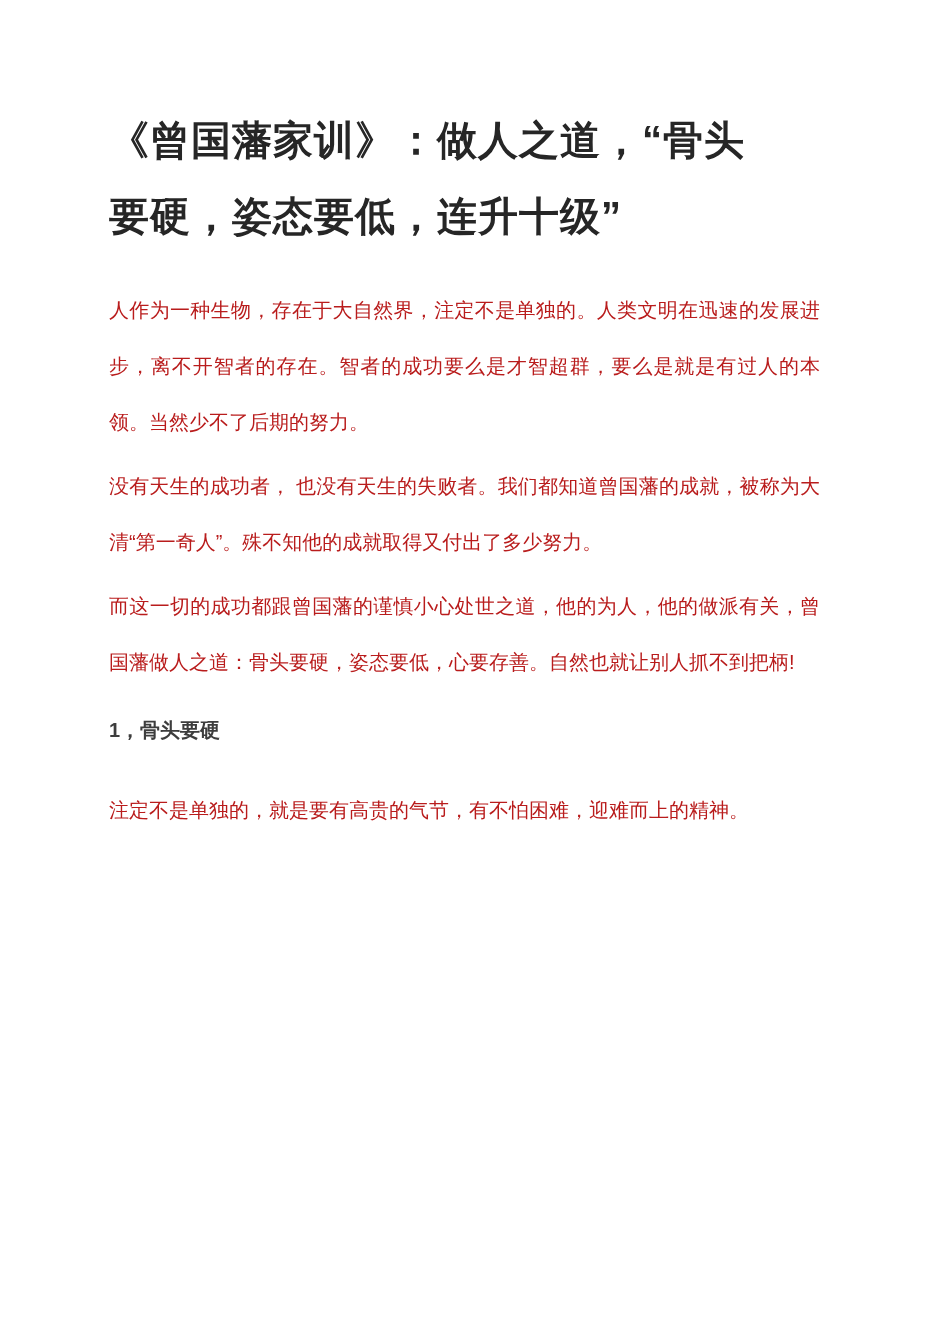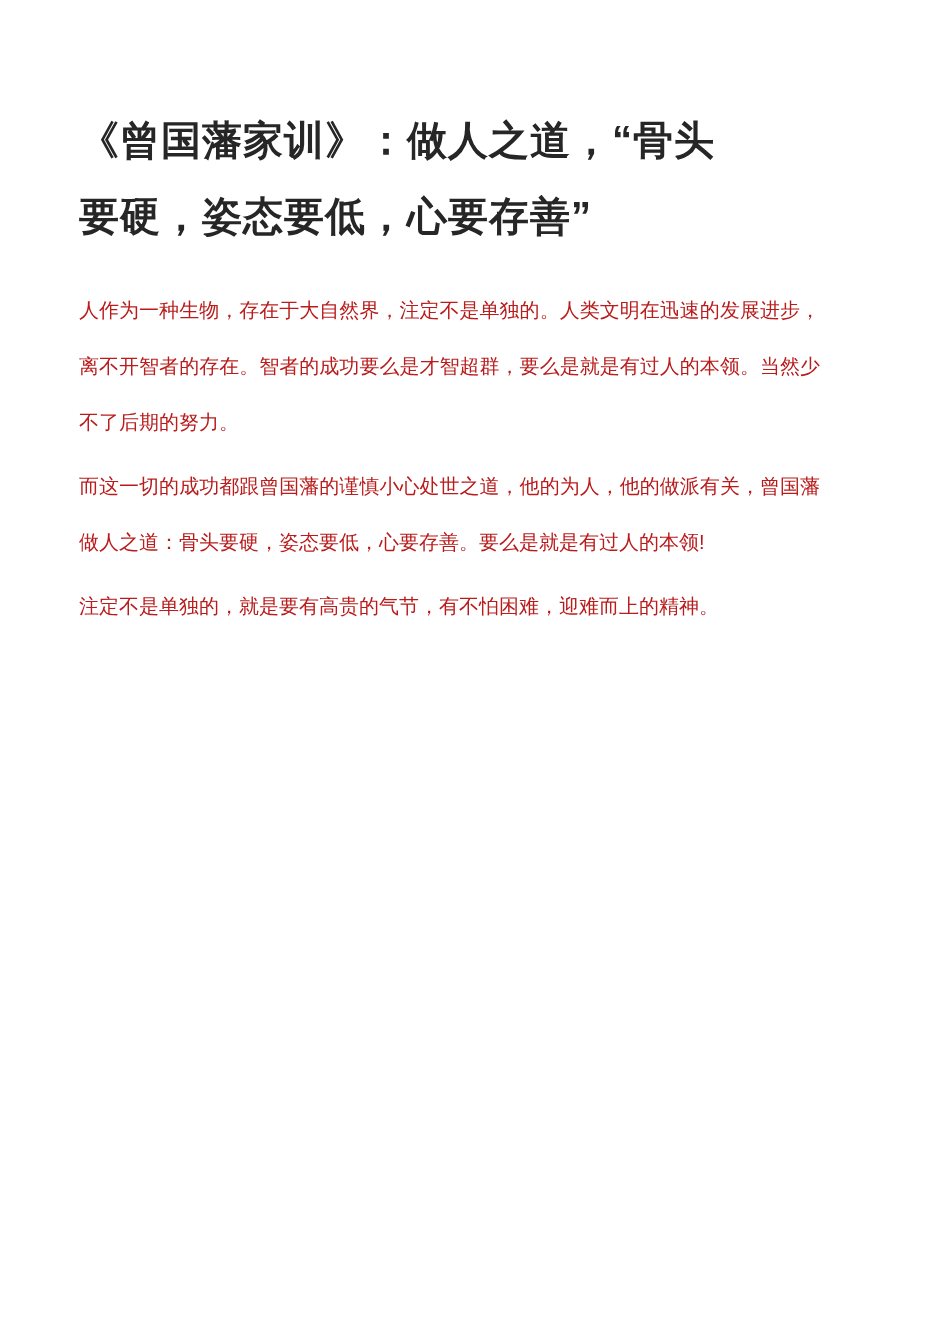--- a/index.html
+++ b/index.html
@@ -10,21 +10,21 @@
   body {
     width: 950px;
     height: 1344px;
     font-family: "Liberation Sans", sans-serif;
     overflow: hidden;
   }
   .page {
     box-sizing: border-box;
     width: 950px;
     height: 1344px;
-    padding: 102px 130px 0 79px;
+    padding: 102px 130px 0 109px;
     background: #ffffff;
   }
   .doc-title {
     margin: 0 0 28px 0;
     font-size: 40px;
     font-weight: bold;
     color: #262626;
     line-height: 76px;
     letter-spacing: 1px;
   }
@@ -48,25 +48,27 @@
     line-height: 56px;
   }
 </style>
 </head>
 <body>
 
 <div class="page">
 
   <h1 class="doc-title">
     <span class="title-line">《曾国藩家训》：做人之道，“骨头</span>
-    <span class="title-line">要硬，姿态要低，心要存善”</span>
+    <span class="title-line">要硬，姿态要低，连升十级”</span>
   </h1>
 
   <p class="para">人作为一种生物，存在于大自然界，注定不是单独的。人类文明在迅速的发展进步，离不开智者的存在。智者的成功要么是才智超群，要么是就是有过人的本领。当然少不了后期的努力。</p>
 
+  <p class="para">没有天生的成功者， 也没有天生的失败者。我们都知道曾国藩的成就，被称为大清“第一奇人”。殊不知他的成就取得又付出了多少努力。</p>
 
 
-  <p class="para">而这一切的成功都跟曾国藩的谨慎小心处世之道，他的为人，他的做派有关，曾国藩做人之道：骨头要硬，姿态要低，心要存善。要么是就是有过人的本领!</p>
+  <p class="para">而这一切的成功都跟曾国藩的谨慎小心处世之道，他的为人，他的做派有关，曾国藩做人之道：骨头要硬，姿态要低，心要存善。自然也就让别人抓不到把柄!</p>
 
+  <h2 class="section-heading">1，骨头要硬</h2>
 
   <p class="para">注定不是单独的，就是要有高贵的气节，有不怕困难，迎难而上的精神。</p>
 
 </div>
 
 </body></html>

